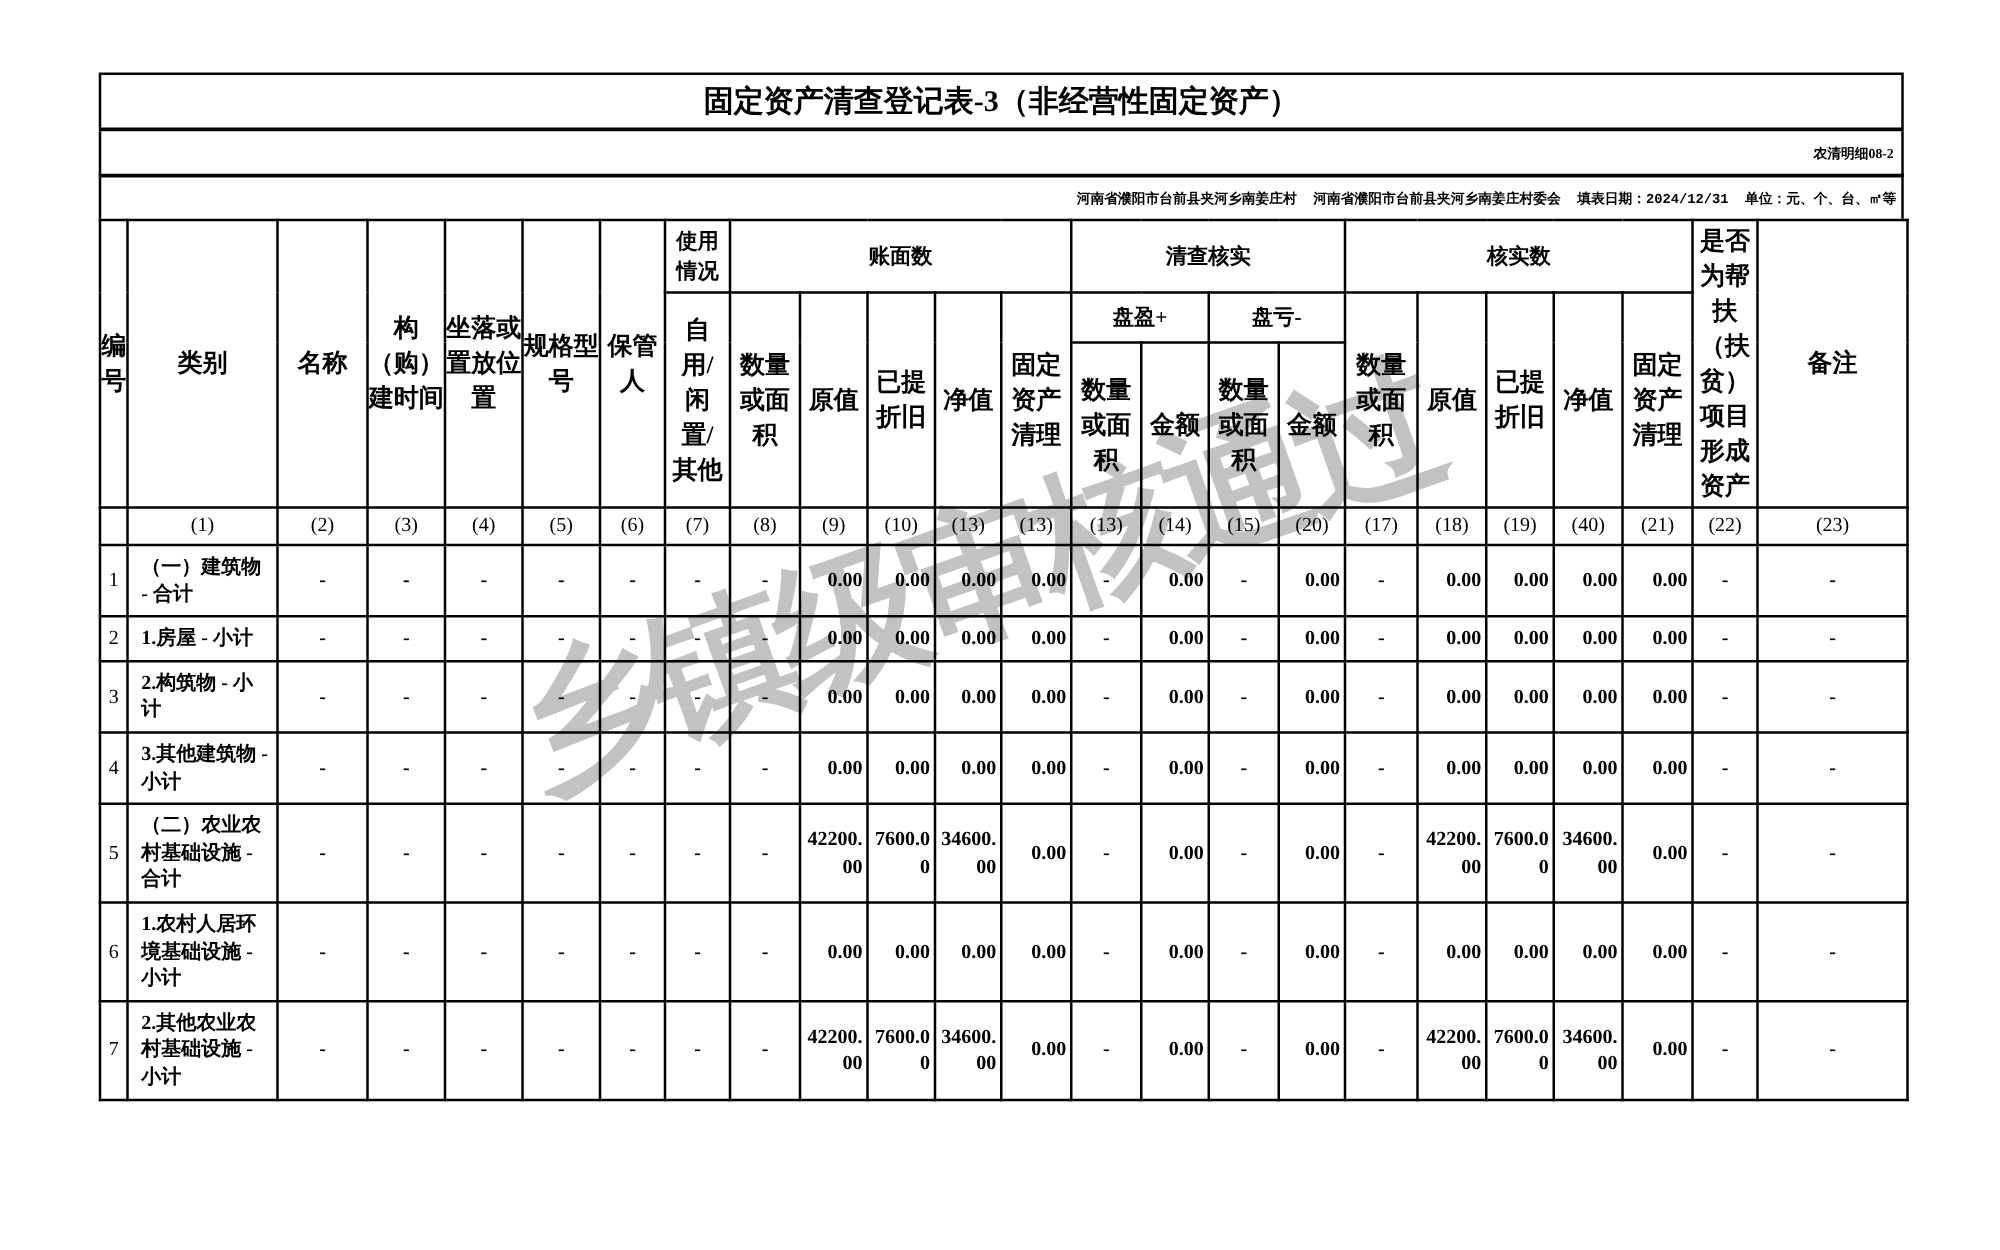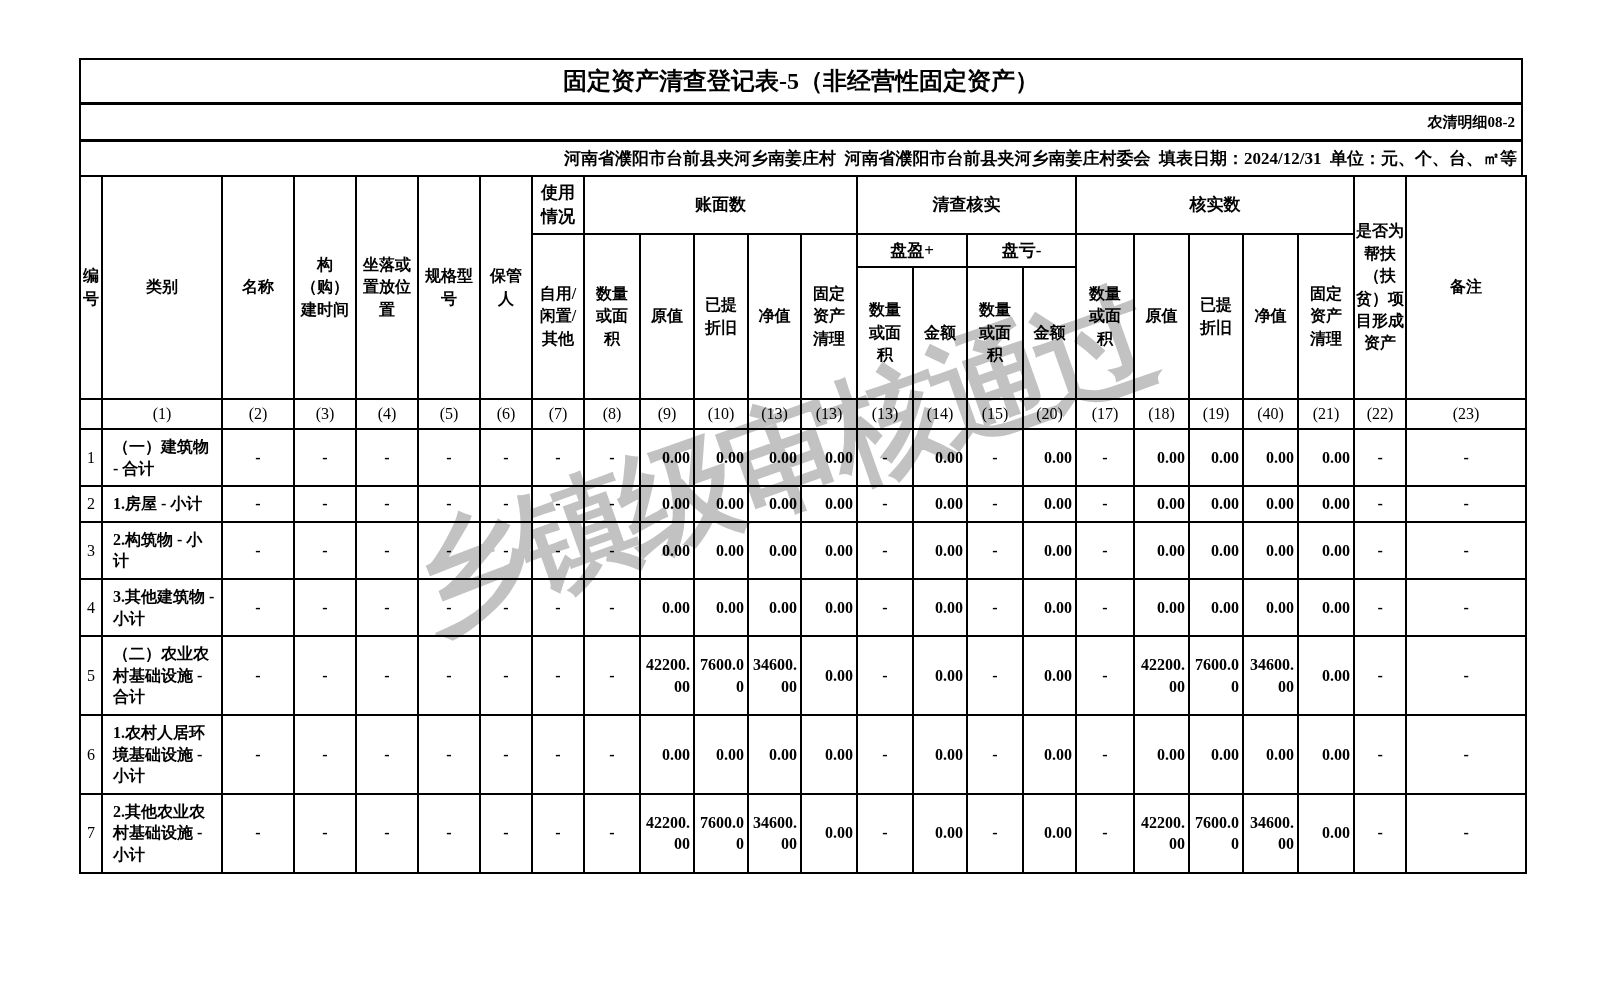--- a/index.html
+++ b/index.html
@@ -23,52 +23,52 @@
     box-sizing:border-box; height:47px;
     border:2.5px solid #000; border-bottom:3px solid #000;
     display:flex; align-items:center; justify-content:center;
     font-size:24px; font-weight:bold;
   }
   .label-row {
     box-sizing:border-box; height:37px;
     border-left:2.5px solid #000; border-right:2.5px solid #000;
     border-bottom:3px solid #000;
     display:flex; align-items:center; justify-content:flex-end;
-    padding-right:6px; font-size:15px; font-weight:bold;
+    padding-right:6px; font-size:11px; font-weight:bold;
   }
   .info-row {
     box-sizing:border-box; height:33px;
     border-left:2.5px solid #000; border-right:2.5px solid #000;
     display:flex; align-items:center; justify-content:flex-end;
-    padding-right:4px; font-size:17px; font-weight:bold; white-space:pre;
+    padding-right:4px; font-size:11px; font-weight:bold; white-space:pre;font-family:Liberation Mono, monospace;
   }
   
   table { border-collapse:collapse; table-layout:fixed; width:100%; border:2.5px solid #000; }
   th,td { border:2px solid #000; vertical-align:middle; overflow:hidden; }
-  th { font-size:16px; font-weight:bold; padding:2px 5px; line-height:1.4; text-align:center; }
+  th { font-size:20px; font-weight:bold; padding:2px 5px; line-height:1.4; text-align:center; }
   th.grp { font-size:17px; }
   th.tight { padding:2px 0; }
   tr.h1 { height:58px; }
   tr.h2 { height:33px; }
   tr.h3 { height:132px; }
   #numbering-row { height:30px; }
   #numbering-row td { text-align:center; font-weight:normal; font-size:16px; padding:2px 1px; }
   td { font-size:16px; line-height:1.35; padding:6px 3px; }
   td.c   { text-align:center; font-weight:bold; }
   td.num { text-align:right; font-weight:bold; word-break:break-all; padding:6px 3px 6px 2px; }
   td.cat { text-align:left; font-weight:bold; padding-left:10px; padding-right:4px; word-break:break-all;margin-left:36px; }
   td.rowno { text-align:center; font-weight:normal; padding:6px 0; }
 </style>
 </head>
 <body>
 
 <div id="watermark" style="color: rgb(194, 194, 194);">乡镇级审核通过</div>
 
 <div class="doc">
-  <div class="title-row">固定资产清查登记表-5（非经营性固定资产）</div>
+  <div class="title-row">固定资产清查登记表-3（非经营性固定资产）</div>
   <div class="label-row">农清明细08-2</div>
   <div class="info-row">河南省濮阳市台前县夹河乡南姜庄村  河南省濮阳市台前县夹河乡南姜庄村委会  填表日期：2024/12/31  单位：元、个、台、㎡等</div>
 
   <table>
     <colgroup>
       <col style="width:22px">
         <col style="width:120px">
         <col style="width:72px">
         <col style="width:62px">
       <col style="width:62px">

